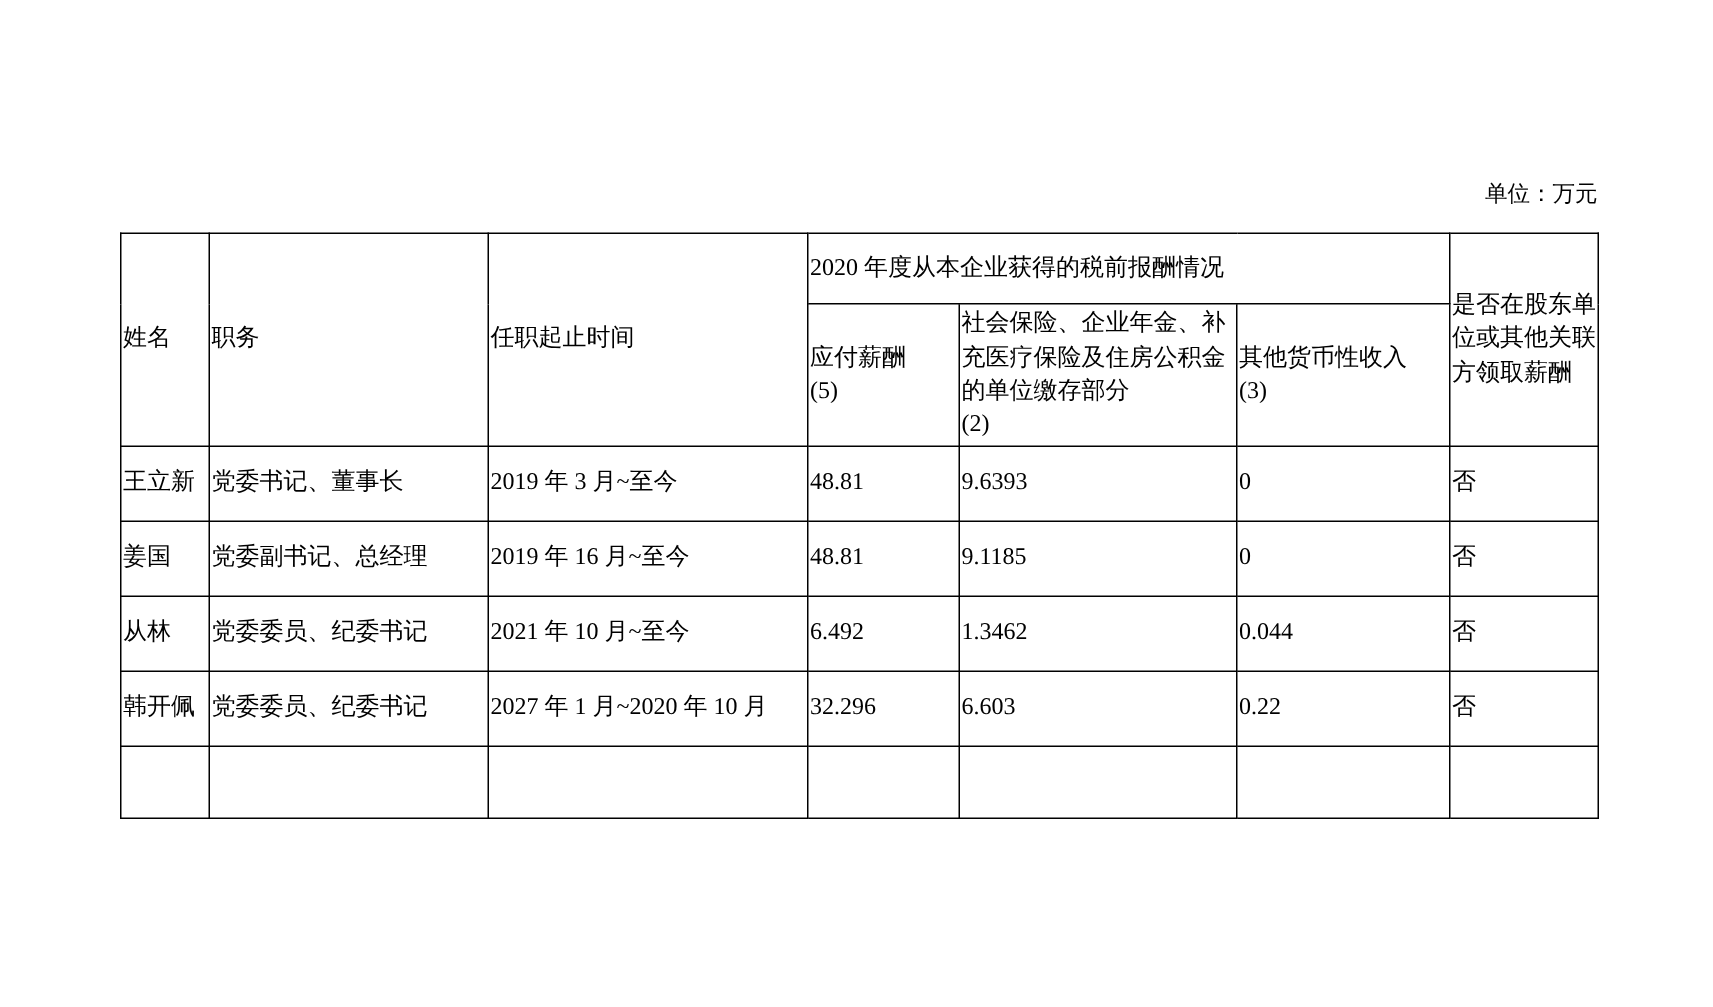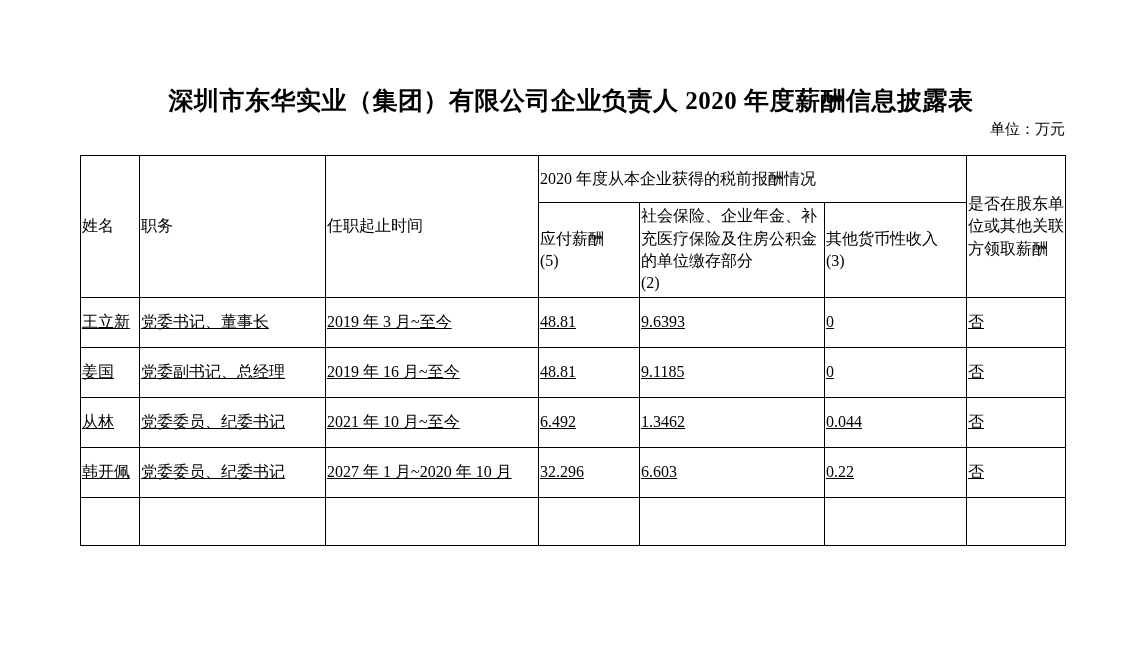--- a/index.html
+++ b/index.html
@@ -48,29 +48,28 @@
     vertical-align: middle;
     font-size: 16px;
     line-height: 1.4;
     padding: 0 1px;
     white-space: pre-line;
     word-break: break-word;
     font-weight: normal;
   }
   tr.header-row-1 { height: 47px; }
   tr.header-row-2 { height: 95px; }
-  tr.data-row     { height: 50px; text-decoration: underline; }
+  tr.data-row     { height: 50px; }
   tr.empty-row    { height: 48px; }
 </style>
 </head>
 <body>
 
 <div class="page">
 
-  <div class="doc-title">深圳市东华实业（集团）有限公司企业负责人 2020 年度薪酬信息披露表</div>
 
   <div class="unit-label">单位：万元</div>
 
   <table class="salary-table">
     <colgroup>
       <col style="width:59px">
       <col style="width:186px">
       <col style="width:213px">
       <col style="width:101px">
       <col style="width:185px">

